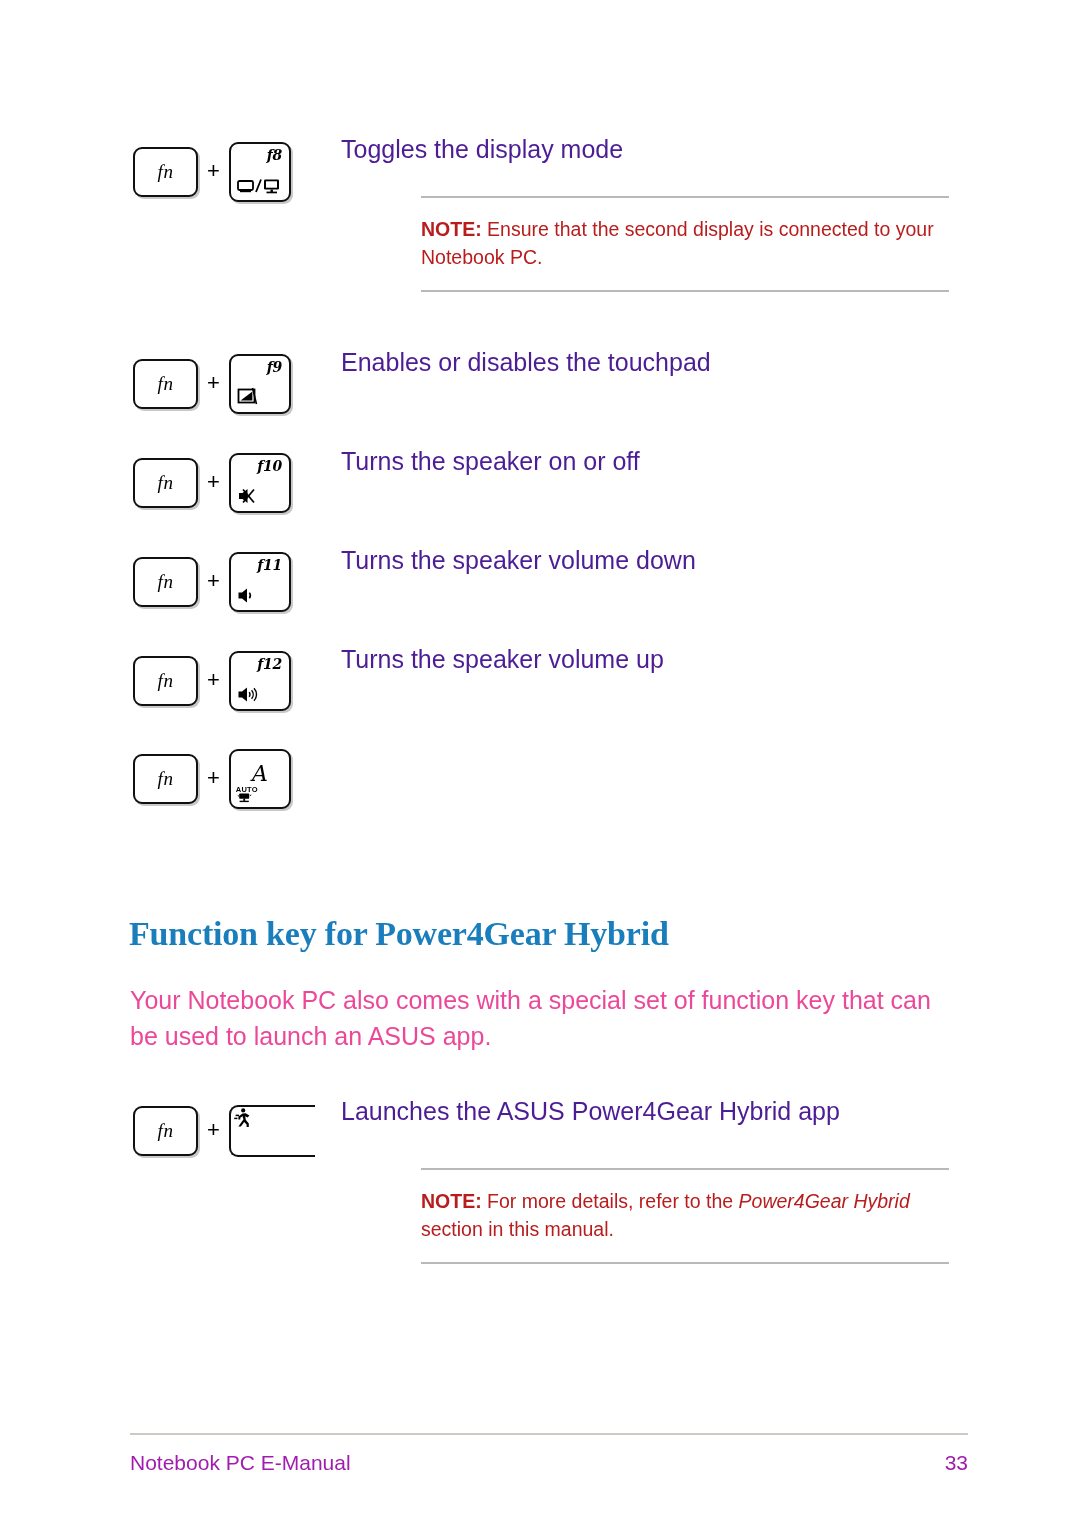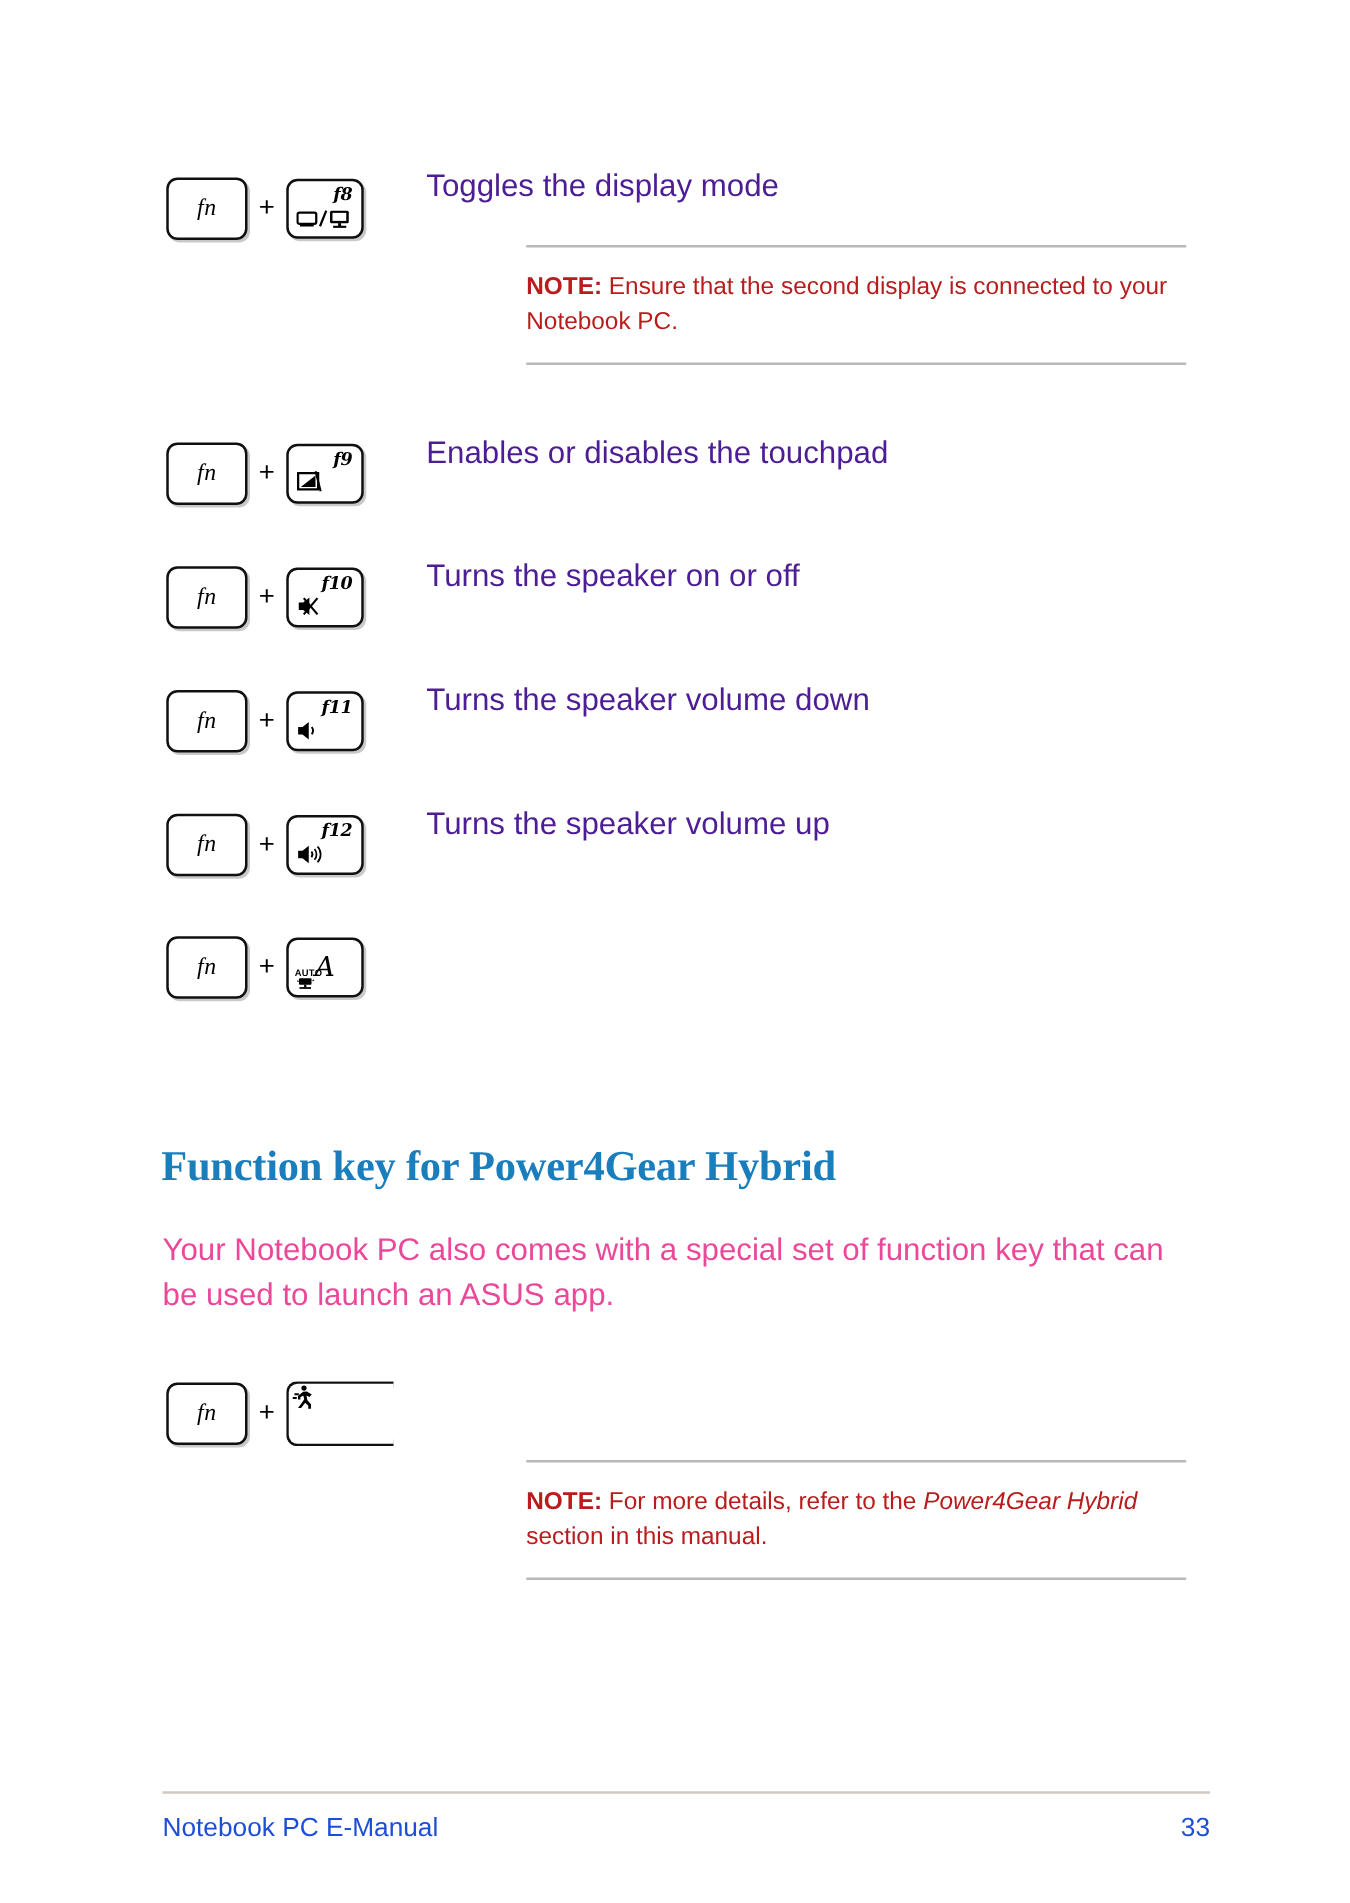--- a/index.html
+++ b/index.html
@@ -59,21 +59,21 @@
     text-align: right;
   }
   .plus {
     font-size: 22px;
     margin: 0 9px;
     line-height: 1;
     padding-bottom: 3px;
   }
   .keycap.fkey {
     width: 62px;
-    height: 48px;
+    height: 60px;
   }
   .fkey .fnum {
     position: absolute;
     top: 3px;
     right: 7px;
     font-family: "DejaVu Serif", serif;
     font-style: italic;
     font-weight: bold;
     font-size: 14px;
     letter-spacing: -.3px;
@@ -152,21 +152,21 @@
     position: absolute;
     left: 130px;
     right: 112px;
     bottom: 47px;
     border-top: 2px solid #cfc9c4;
     padding-top: 16px;
     display: flex;
     justify-content: space-between;
     align-items: baseline;
     font-size: 21px;
-    color: #1d4ed8;
+    color: #a21caf;
   }
 </style>
 </head>
 <body>
 
 <div class="page">
 
   <div class="shortcut-row" style="top:142px;">
     <div class="combo">
       <div class="keycap fn">
@@ -311,20 +311,21 @@
           <svg width="22" height="22" viewBox="0 0 22 22">
             <circle cx="12.2" cy="3.4" r="2.1" fill="#000"></circle>
             <path d="M11.6 6.4 L7.4 9.6 L7.4 12.6 L9.3 12.6 L9.3 10.8 L11.6 9.3 L12.4 12.4 L10.2 15.6 L7.4 19.4 L9.9 19.4 L13.2 15.1 L15.6 17.6 L15.6 20 L17.8 20 L17.8 16.4 L14.9 13.1 L14.2 9.3 L16.6 10.6 L18.4 8.6 L14.6 6.2 Z" fill="#000"></path>
             <path d="M4.6 8.4 L8 8.4" stroke="#000" stroke-width="1.5"></path>
             <path d="M3.2 11.4 L6.4 11.4" stroke="#000" stroke-width="1.5"></path>
           </svg>
         </span>
       </div>
     </div>
   </div>
+  <div class="desc" style="top:1096px;">Launches the ASUS Power4Gear Hybrid app</div>
 
   <div class="note" style="top:1168px;">
     <p><b>NOTE:</b><span> For more details, refer to the </span><i>Power4Gear Hybrid</i><span> section in this manual.</span></p>
   </div>
 
   <div class="footer">
     <span>Notebook PC E-Manual</span>
     <span>33</span>
   </div>
 

